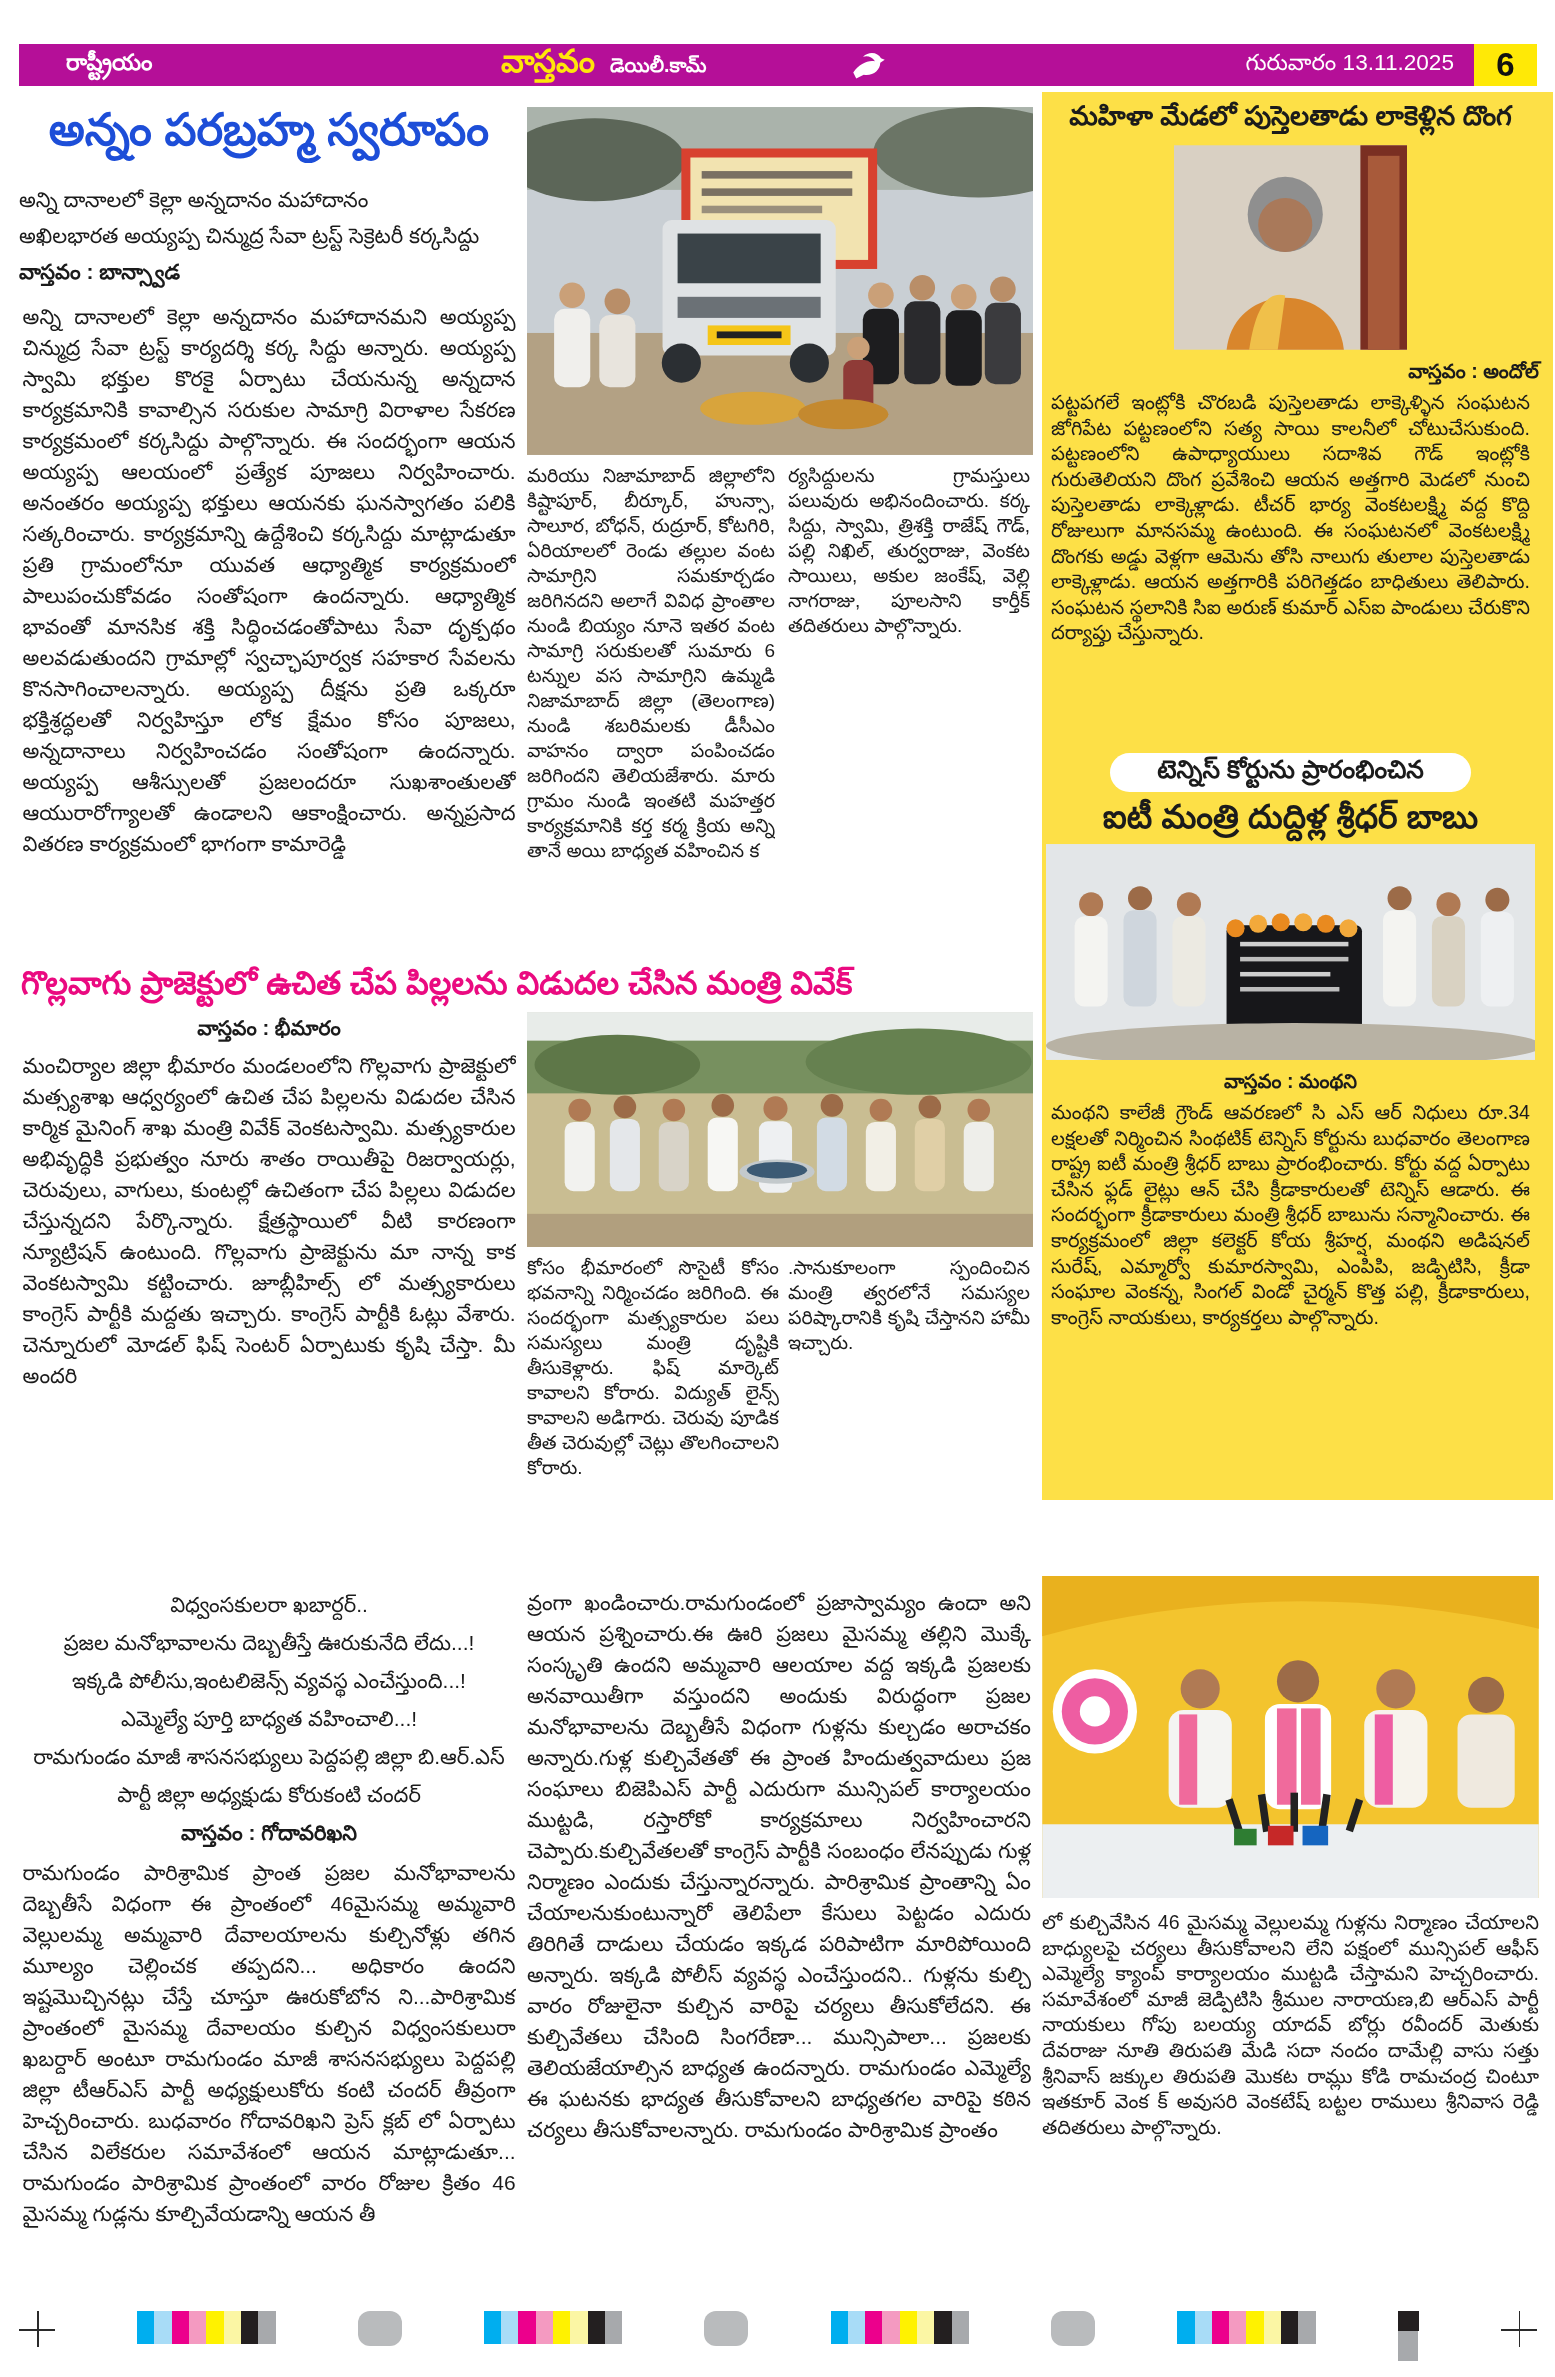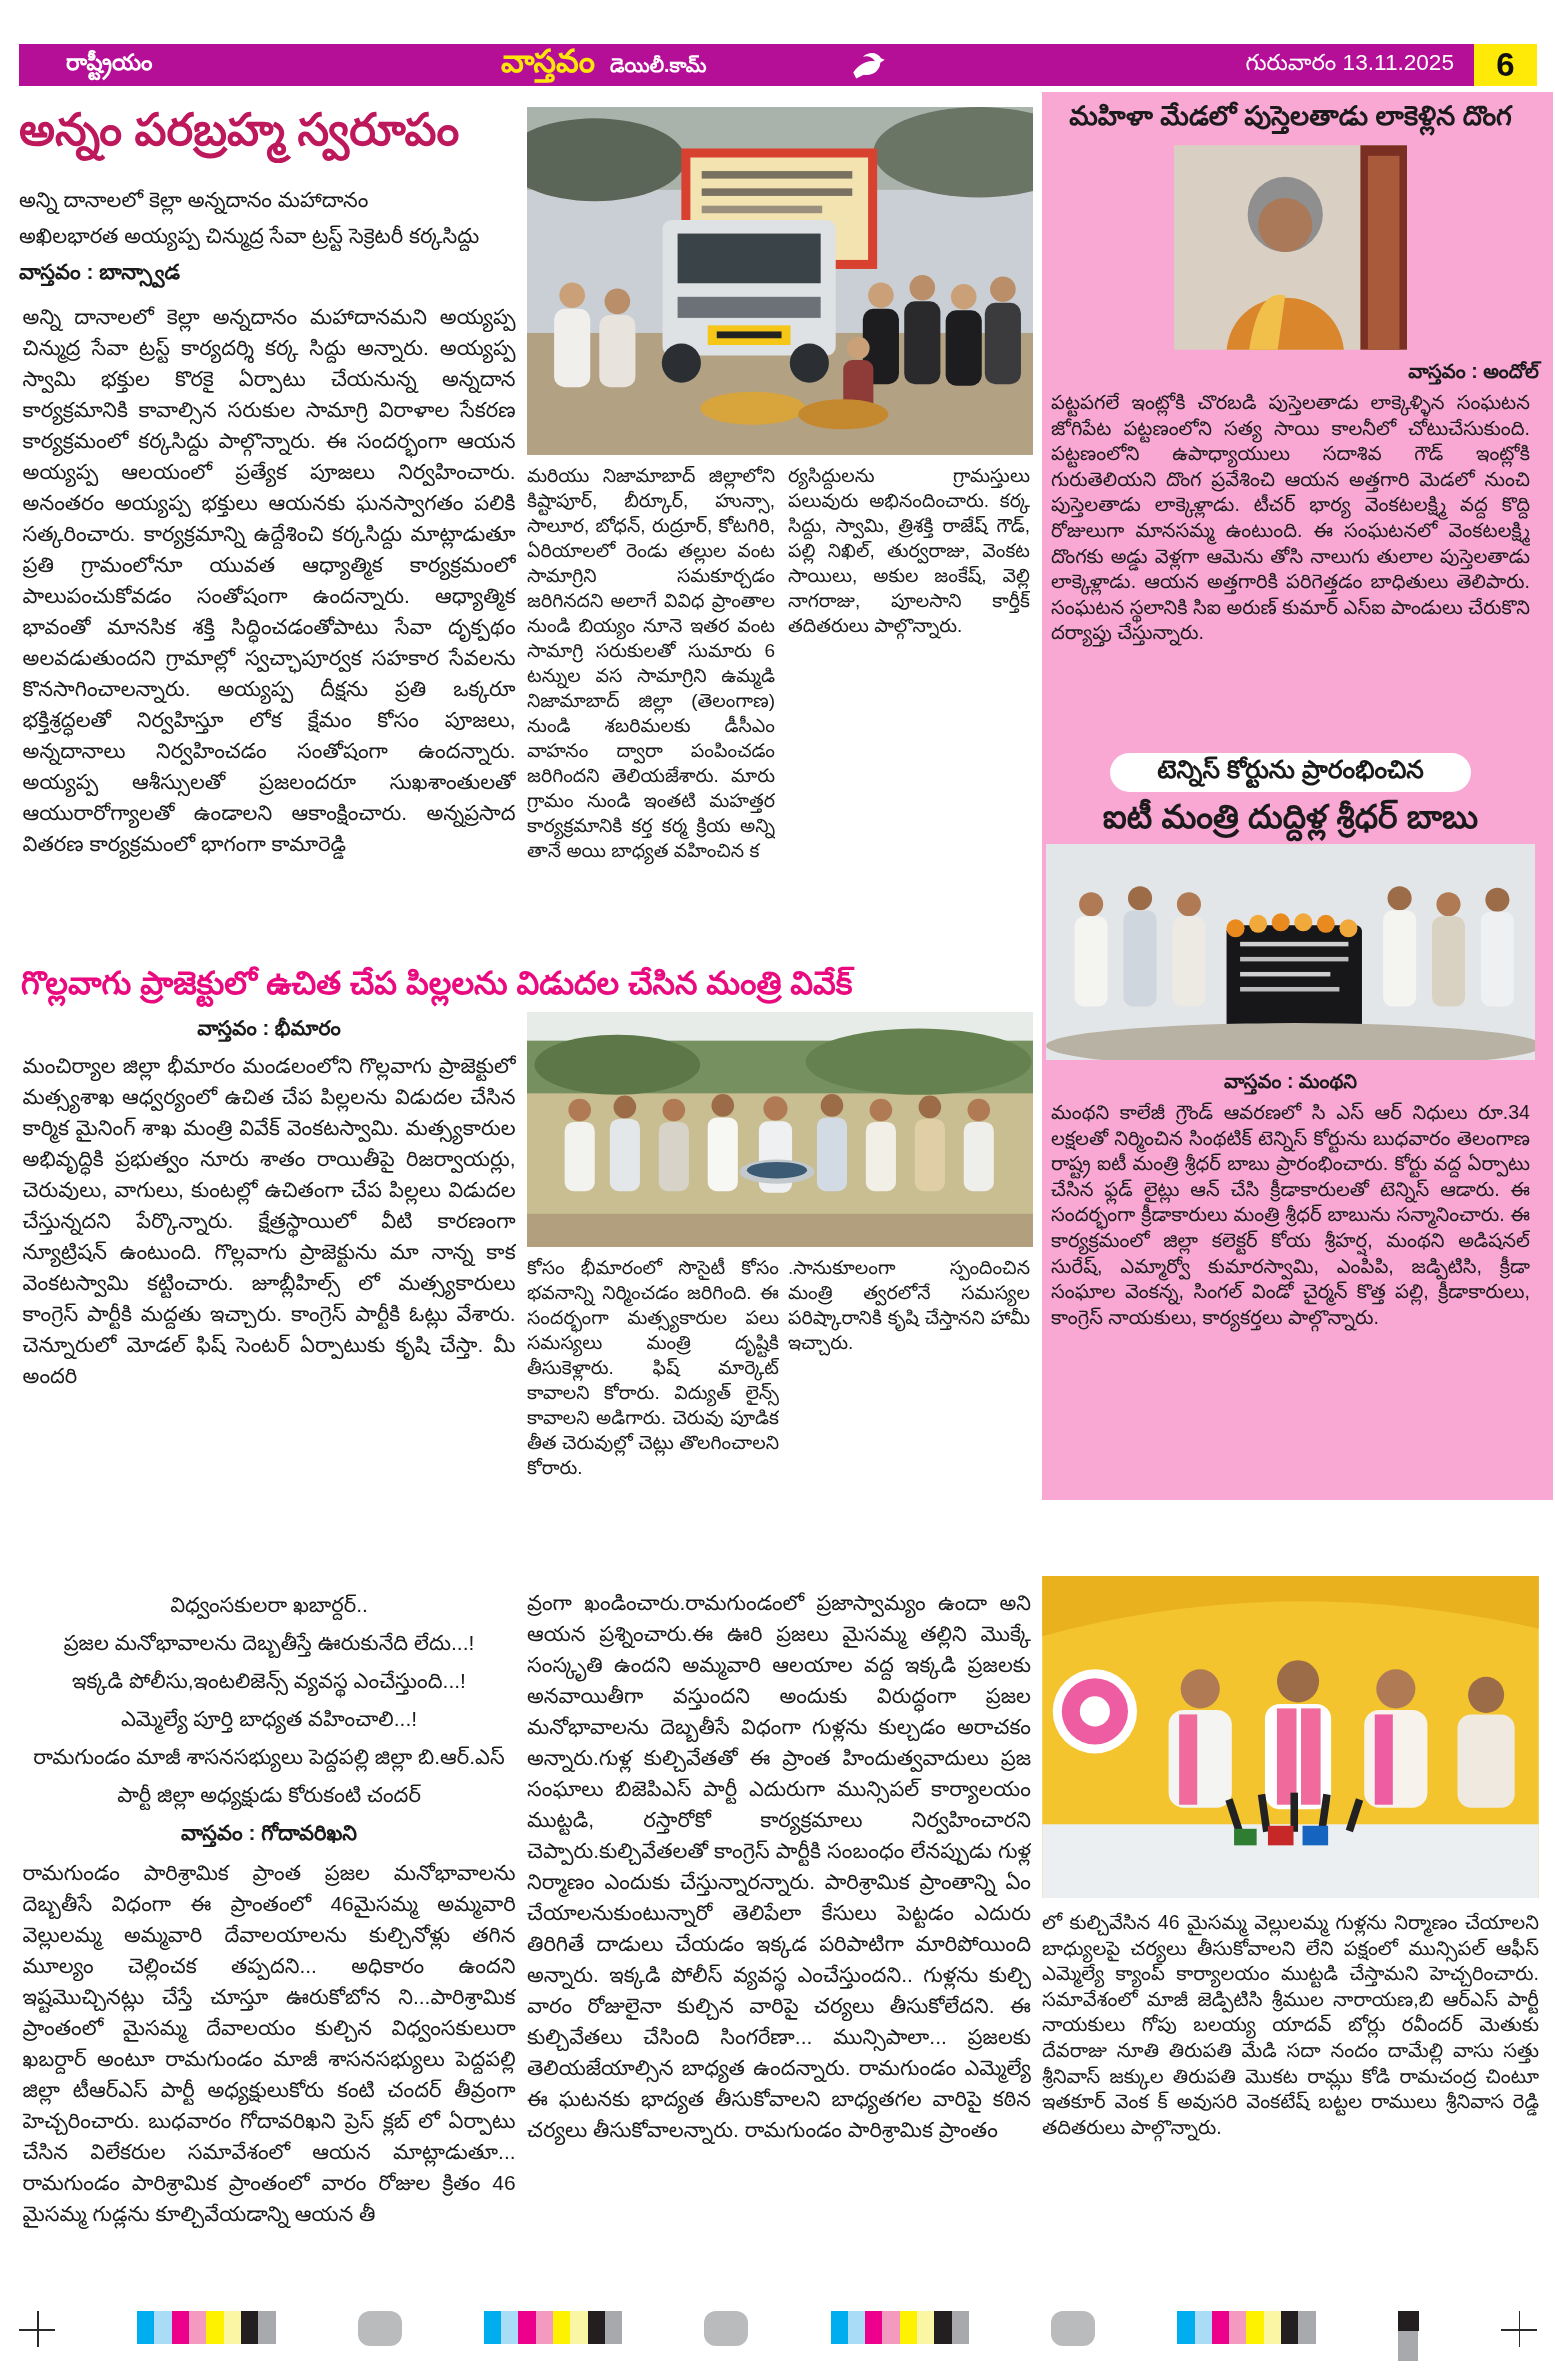--- a/index.html
+++ b/index.html
@@ -15,38 +15,38 @@
   .masthead .dove{position:absolute;left:831px;top:6px;}
   .masthead .date{position:absolute;right:83px;color:#fff;font-size:22.6px;}
   .pagenum{position:absolute;right:0;top:0;width:63px;height:42px;background:#ffe906;
            display:flex;align-items:center;justify-content:center;font-size:33px;font-weight:bold;color:#111;}
   
   .just{text-align:justify;overflow:hidden;}
   .ctr{text-align:center;}
   .dateline{font-weight:bold;}
   
   .a1-headline{position:absolute;left:19px;top:104px;width:500px;height:72px;overflow:hidden;
-               color:#be185d;font-size:45px;font-weight:bold;text-align:left;white-space:nowrap;}
+               color:#1d4ed8;font-size:45px;font-weight:bold;text-align:center;white-space:nowrap;}
   .a1-deck{position:absolute;left:19px;top:182px;width:500px;height:114px;overflow:hidden;
            font-size:21px;line-height:36px;text-align:left;}
   .a1-body-main{position:absolute;left:22.6px;top:301px;width:493px;height:649px;
                 font-size:21px;line-height:31px;}
   .photo1{position:absolute;left:527px;top:107px;width:506px;height:348px;overflow:hidden;}
   .a1-col2{position:absolute;left:527px;top:463px;width:248px;height:488px;font-size:19px;line-height:25px;}
   .a1-col3{position:absolute;left:788px;top:463px;width:242px;height:299px;font-size:19px;line-height:25px;}
   
   .fish-headline{position:absolute;left:21px;top:965px;width:1010px;height:45px;overflow:hidden;
                  color:#ea0a80;font-size:32px;font-weight:bold;white-space:nowrap;}
   .fish-dateline{position:absolute;left:19px;top:1017px;width:500px;font-size:20.3px;}
   .fish-body-main{position:absolute;left:22.6px;top:1050px;width:493px;height:441px;font-size:21px;line-height:31px;}
   .photo4{position:absolute;left:527px;top:1012px;width:506px;height:235px;overflow:hidden;}
   .fish-col2{position:absolute;left:527px;top:1255px;width:252px;height:237px;font-size:19px;line-height:25px;}
   .fish-col3{position:absolute;left:788px;top:1255px;width:242px;height:237px;font-size:19px;line-height:25px;}
   
-  .sidebar{position:absolute;left:1042px;top:92px;width:511px;height:1408px;background:#f9a8d4;}
+  .sidebar{position:absolute;left:1042px;top:92px;width:511px;height:1408px;background:#fde047;}
   .sb-headlineA{position:absolute;left:6px;top:9px;width:485px;height:39px;overflow:hidden;
                 font-size:27px;font-weight:bold;text-align:center;white-space:nowrap;}
   .photo2{position:absolute;left:132px;top:53px;width:233px;height:205px;overflow:hidden;}
   .sb-datelineA{position:absolute;left:0;top:268px;width:497px;font-size:19.6px;text-align:right;}
   .sb-bodyA{position:absolute;left:9px;top:298px;width:479px;height:352px;font-size:19.6px;line-height:25.6px;}
   .sb-kicker{position:absolute;left:68px;top:661px;width:361px;height:39px;background:#ffffff;border-radius:19.6px;
              display:flex;align-items:center;justify-content:center;font-size:25px;font-weight:bold;overflow:hidden;white-space:nowrap;}
   .sb-headlineB{position:absolute;left:3px;top:706px;width:491px;height:44px;overflow:hidden;
                 font-size:33px;font-weight:bold;text-align:center;white-space:nowrap;}
   .photo3{position:absolute;left:3.8px;top:752px;width:489px;height:216px;overflow:hidden;}

